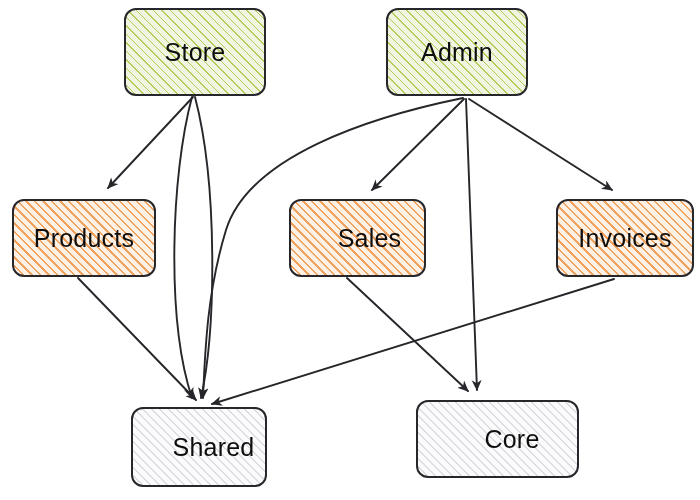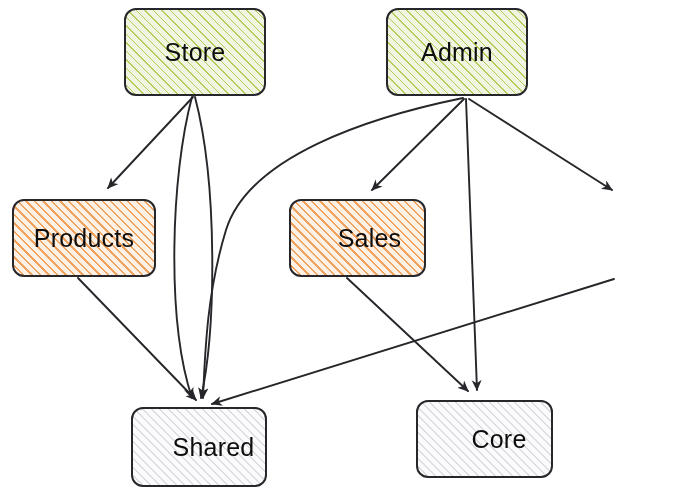--- a/index.html
+++ b/index.html
@@ -77,22 +77,25 @@
   </div>
 
   <div class="node orange" style="left:12px;top:199px;width:144px;height:78px;">
     <span class="lbl">Products</span>
   </div>
 
   <div class="node orange" style="left:289px;top:199px;width:137px;height:78px;padding-left:24px;">
     <span class="lbl">Sales</span>
   </div>
 
+  <div class="node orange" style="left:556px;top:199px;width:138px;height:78px;">
+    <span class="lbl">Invoices</span>
+  </div>
 
   <div class="node grey" style="left:131px;top:407px;width:136px;height:80px;">
     <span class="lbl">Shared</span>
   </div>
 
-  <div class="node grey" style="left:416px;top:400px;width:137px;height:78px;">
+  <div class="node grey" style="left:416px;top:400px;width:163px;height:78px;">
     <span class="lbl">Core</span>
   </div>
 
 </div>
 
 </body></html>

